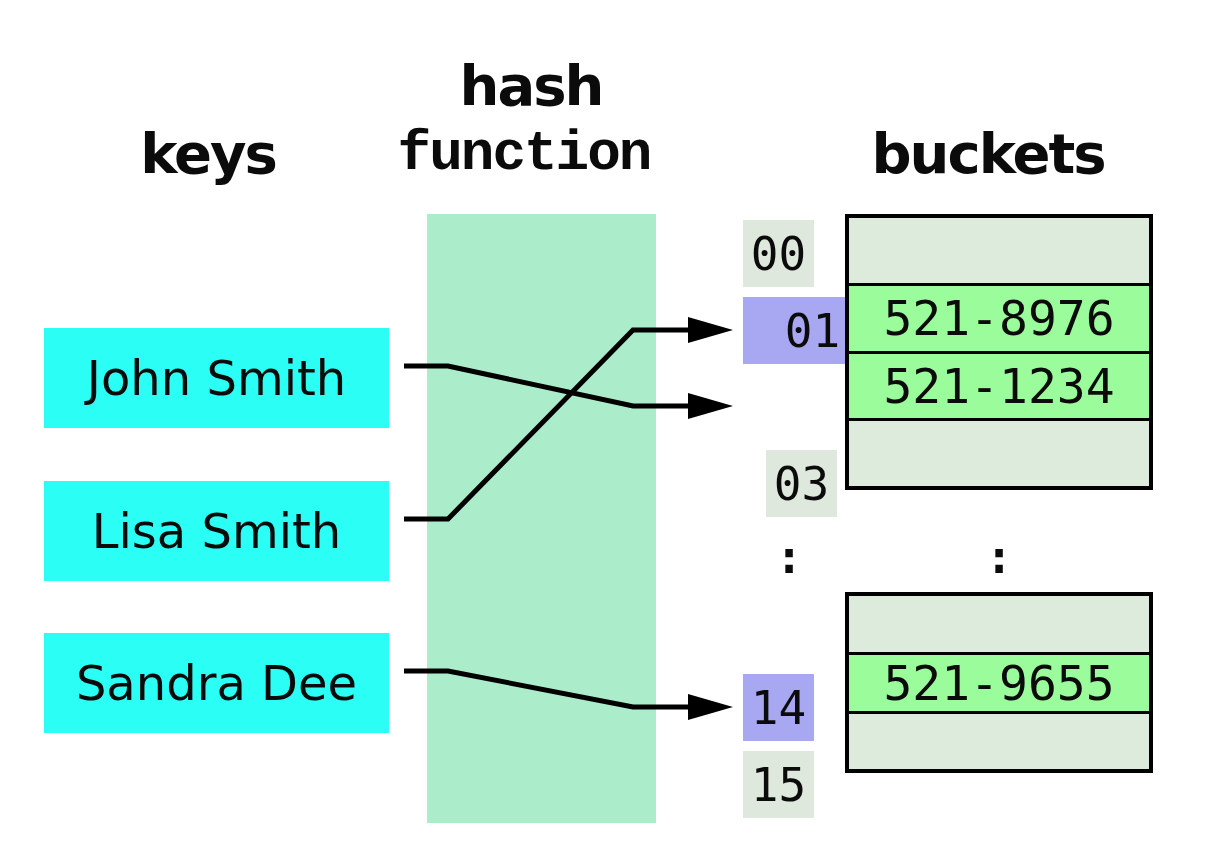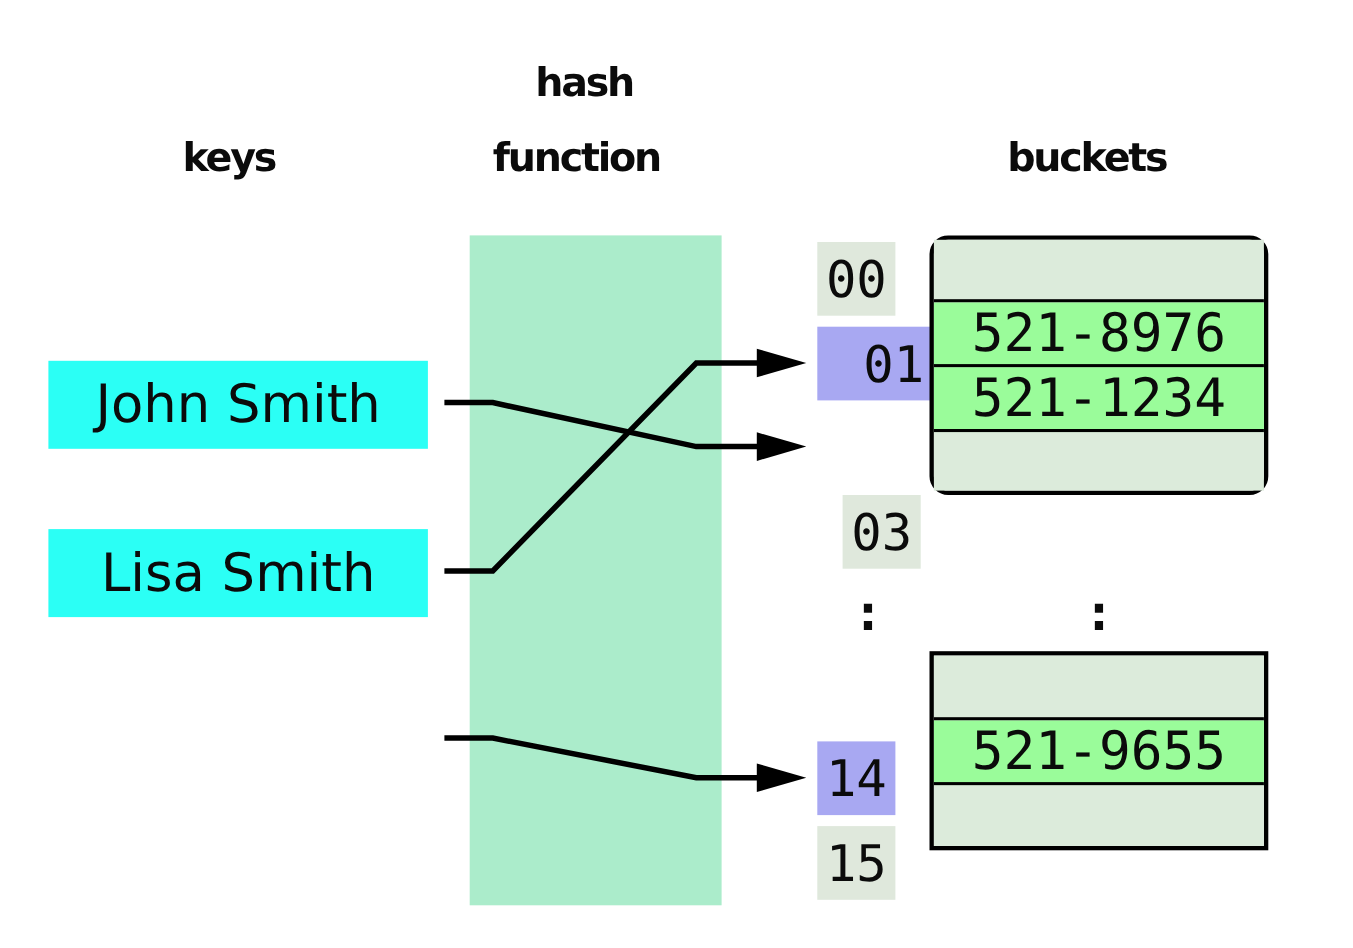--- a/index.html
+++ b/index.html
@@ -10,30 +10,30 @@
     background: #ffffff;
     font-family: "DejaVu Sans", sans-serif;
     color: #111;
     overflow: hidden;
   }
   .hdr {
     position: absolute;
     width: 300px;
     text-align: center;
     font-weight: 700;
-    font-size: 36px;
+    font-size: 56px;
     line-height: 1.0;
     letter-spacing: -2px;
     color: #0b0b0b;
   }
   .key-box {
     position: absolute;
     left: 44px;
     width: 345px;
-    height: 80px;
+    height: 100px;
     background: var(--key-fill);
     display: flex;
     align-items: center;
     justify-content: center;
     font-size: 48px;
     color: #0b0b0b;
   }
   #hash-rect {
     position: absolute;
     left: 427px;
@@ -58,21 +58,21 @@
   .idx-cell.hl { background: var(--cell-highlight); }
   .bucket-table {
     position: absolute;
     left: 845px;
     width: 308px;
     border: 4px solid #000;
     box-sizing: border-box;
     display: flex;
     flex-direction: column;
   }
-  #bucket-table-top { top: 214px; height: 236px; border-radius: 17px; }
+  #bucket-table-top { top: 214px; height: 276px; }
   #bucket-table-bottom { top: 592px; height: 181px; }
   .bucket-row {
     flex: 1;
     display: flex;
     align-items: center;
     justify-content: center;
     font-family: "DejaVu Sans Mono", monospace;
     font-size: 48px;
     color: #0b0b0b;
     background: var(--bucket-empty);
@@ -107,30 +107,33 @@
   }
   #arrow-layer polygon { fill: var(--line-color); }
 </style>
 </head>
 <body>
 
 <div id="canvas">
 
   <div class="hdr" style="left:381px; top:58px;">hash</div>
   <div class="hdr" style="left:58px; top:126px;">keys</div>
-  <div class="hdr" style="left:374px; top:126px;">function</div>
+  <div class="hdr" style="left:374px; top:126px;font-family:Liberation Mono, monospace;">function</div>
   <div class="hdr" style="left:838px; top:126px;">buckets</div>
 
   <div id="hash-rect"></div>
 
   <div class="key-box" style="top:328px;">
     <span>John Smith</span>
   </div>
   <div class="key-box" style="top:481px;">
     <span>Lisa Smith</span>
+  </div>
+  <div class="key-box" style="top:633px;">
+    <span>Sandra Dee</span>
   </div>
 
   <svg id="arrow-layer" viewBox="0 0 1230 862">
     <g>
       <path d="M 404 366 H 448 L 633 406 H 690"></path>
       <polygon points="688,393 733,406 688,419"></polygon>
     </g>
     <g>
       <path d="M 404 519 H 448 L 633 330 H 690"></path>
       <polygon points="688,317 733,330 688,343"></polygon>

